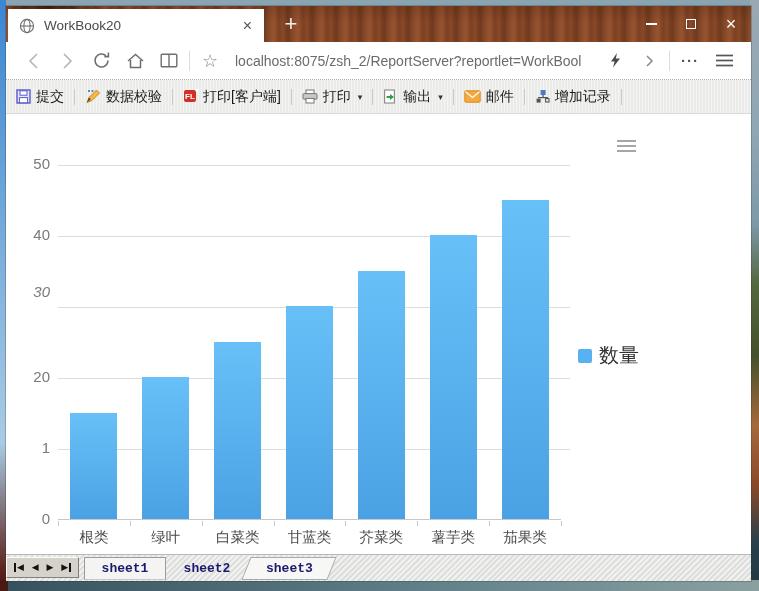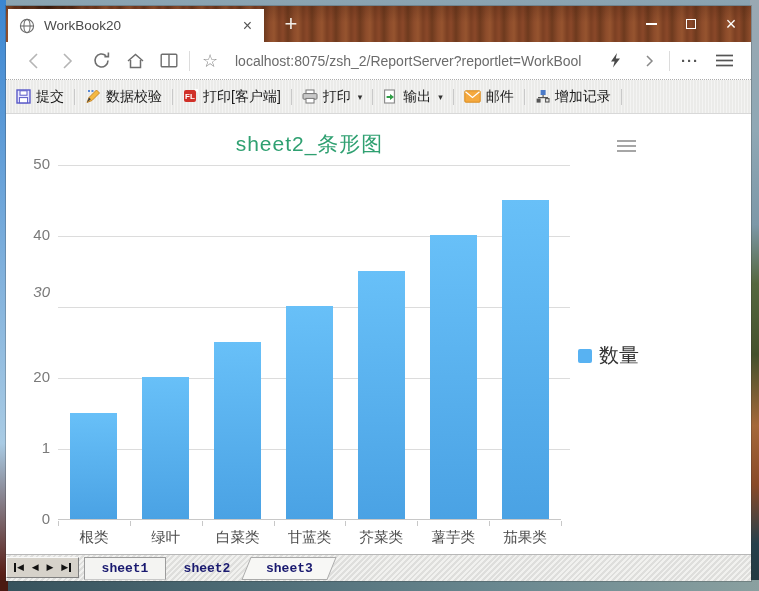--- a/index.html
+++ b/index.html
@@ -259,21 +259,20 @@
             <rect x="1.6" y="9.6" width="4" height="4" fill="#555"></rect>
             <rect x="10.6" y="9.6" width="3.4" height="3.4" fill="none" stroke="#555" stroke-width="1.1"></rect>
           </svg>
         </span>
         <span>增加记录</span>
       </div>
       <span class="tb-sep"></span>
     </div>
 
     <div class="content">
-      <div class="chart-title" style="color: rgb(47, 160, 113);">sheet2_条形图</div>
       <div class="chart-menu-icon">
         <span></span>
           <span></span>
           <span></span>
       </div>
       <div class="grid-layer" id="grid-layer">
           <div class="gridline" style="top: 284px;"></div>
           <div class="gridline" style="top: 213px;"></div>
           <div class="gridline" style="top: 142px;"></div>
           <div class="gridline" style="top: 71px;"></div>

